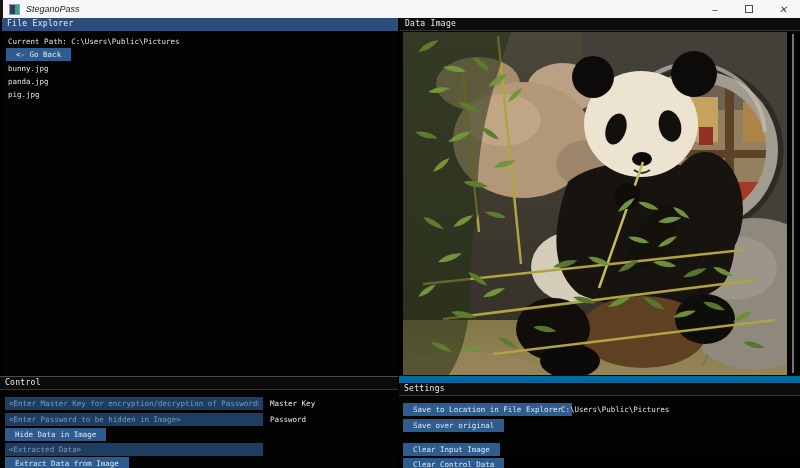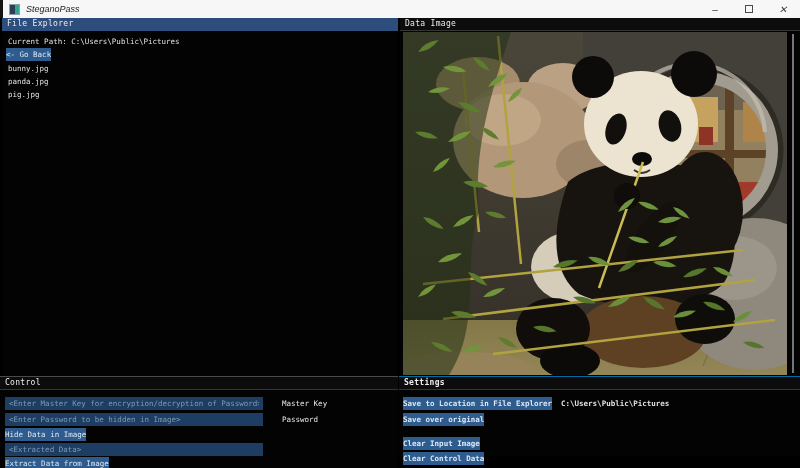--- a/index.html
+++ b/index.html
@@ -27,38 +27,38 @@
   .max-box { width:8px; height:8px; border:1px solid #4a4a4a; }
   
   .panel { position:absolute; background:#030303; }
   .panel-header { height:13px; line-height:12px; padding:0 5px; font-size:8px;
     color:#ededed; background:#0c0c0c; border-bottom:1px solid #353535;
     letter-spacing:0.3px; }
   .fe-header { background:#2d4d7d; border-bottom-color:#2d4d7d; }
   .fe-panel   { left:2px;   top:18px;  width:396px; height:358px; }
   .img-panel  { left:400px; top:18px;  width:400px; height:358px; }
   .ctl-panel  { left:0px;   top:376px; width:398px; height:92px; border-top:1px solid #4b4b4b; }
-  .set-panel  { left:399px; top:376px; width:401px; height:80px; border-top:1px solid #0369a1;font-weight:bold; }
+  .set-panel  { left:399px; top:376px; width:401px; height:80px; border-top:7px solid #0369a1; }
   
   .fe-path { position:absolute; left:6px; top:19px; color:#e2e2e2; white-space:pre; }
   .go-back { position:absolute; left:4px; top:30px; }
   .file-list { position:absolute; left:6px; top:44px; }
   .file-item { height:13px; line-height:13px; color:#e2e2e2; cursor:pointer; }
   
   .blue-btn {
     display:inline-flex; align-items:center; background:#2e5c8e; color:#dcE9f5;
-    color:#dce9f5; border:0; height:13px; padding:0 0; font:inherit; cursor:pointer;
+    color:#dce9f5; border:0; height:13px; padding:0 10px; font:inherit; cursor:pointer;
     white-space:pre;
   }
   .field {
     background:#1d3e62; border:0; color:#cfe0ee; font:inherit; height:13px;
     padding:0 4px; display:block;
   }
   .field::placeholder { color:#7e99b5; opacity:1; }
-  .row-label { color:#e8e8e8;margin-left:12px; }
+  .row-label { color:#e8e8e8; }
   
   .ctl-master   { position:absolute; left:5px;  top:20px; width:258px; }
   .ctl-master-l { position:absolute; left:270px; top:22px; }
   .ctl-pass     { position:absolute; left:5px;  top:36px; width:258px; }
   .ctl-pass-l   { position:absolute; left:270px; top:38px; }
   .ctl-hide     { position:absolute; left:5px;  top:51px; }
   .ctl-extr     { position:absolute; left:5px;  top:66px; width:258px; }
   .ctl-extract  { position:absolute; left:5px;  top:80px; }
   
   .set-saveloc  { position:absolute; left:4px;  top:20px; }

